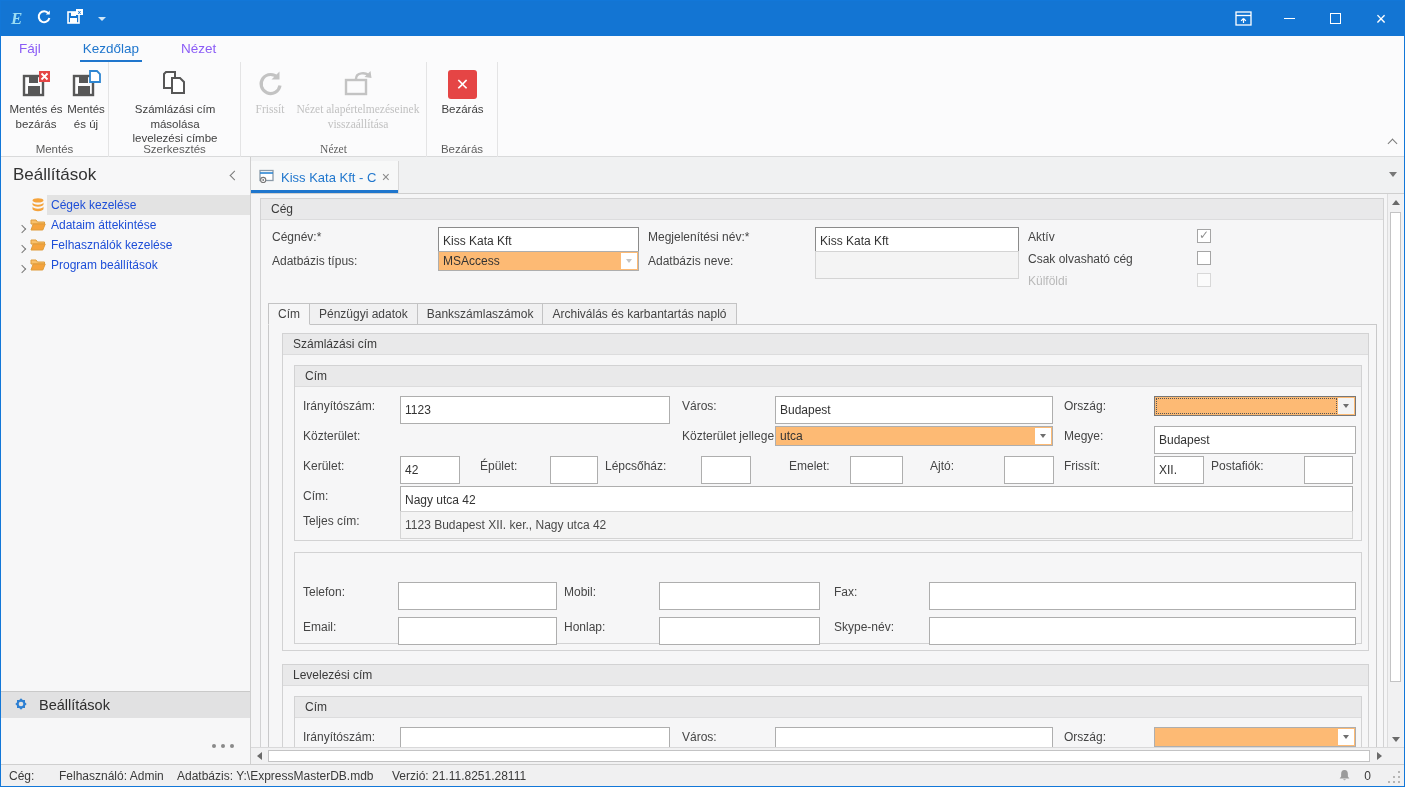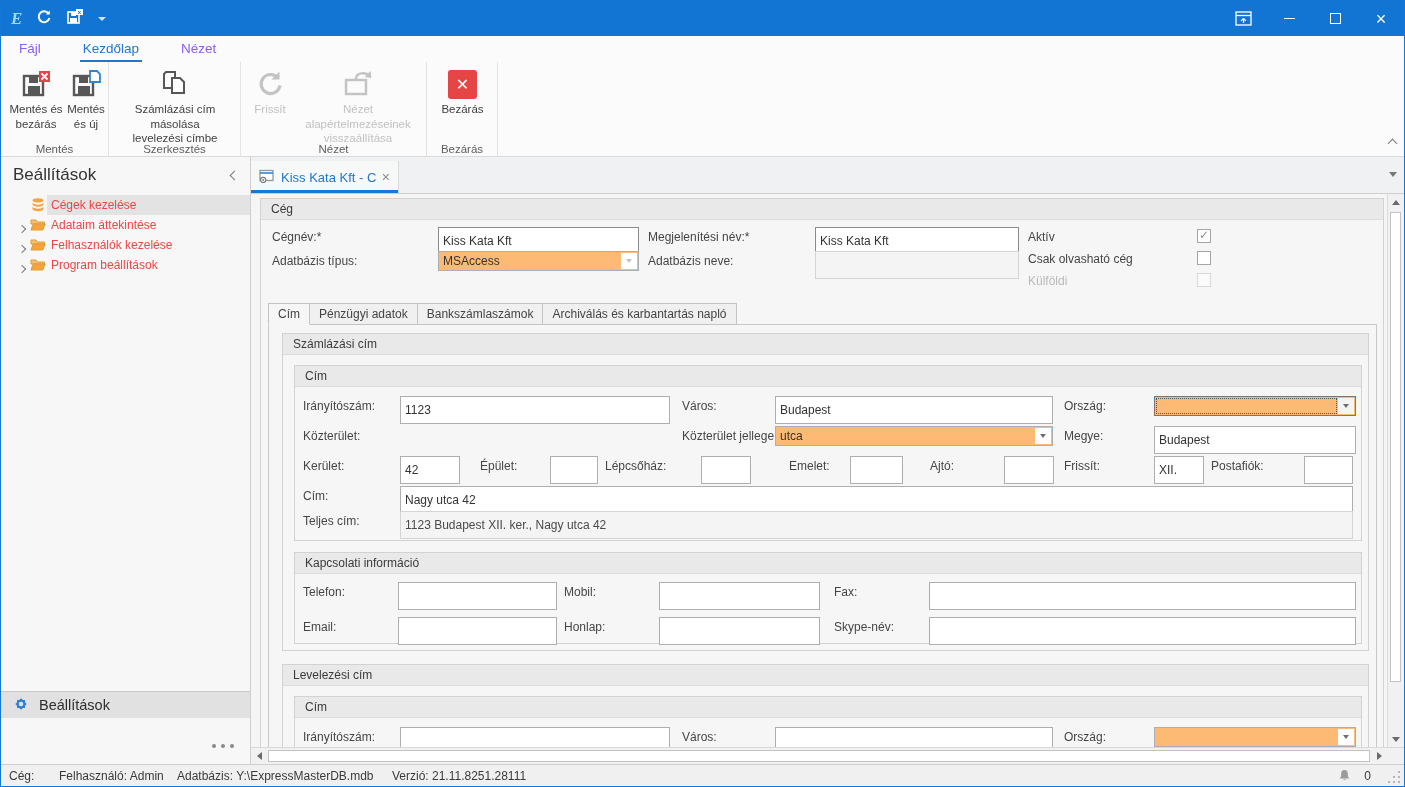--- a/index.html
+++ b/index.html
@@ -41,21 +41,21 @@
   
   .main { display:flex; height:607px; }
   .sidebar { position:relative; width:250px; background:#f7f7f8; border-right:1px solid #cfcfcf; }
   .side-header { height:36px; display:flex; align-items:center; padding:0 12px; }
   .side-header .shtext { font-size:17px; color:#333; flex:1; }
   .tree { margin-top:2px; }
   .tree-item { position:relative; height:20px; }
   .tree-sel { position:absolute; left:46px; right:0; top:0; bottom:0; background:#e3e3e3; }
   .tree-chev { position:absolute; left:18px; top:6px; }
   .tree-ico { position:absolute; left:29px; top:2px; }
-  .tree-label { position:absolute; left:50px; top:3px; font-size:12px; color:#ef4444; }
+  .tree-label { position:absolute; left:50px; top:3px; font-size:12px; color:#1d4ed8; }
   .side-footer { position:absolute; left:0; right:0; bottom:46px; height:27px; background:#e1e1e2; border-top:1px solid #c9c9c9; display:flex; align-items:center; padding-left:12px; gap:10px; }
   .side-footer .sftext { font-size:14.5px; color:#2e2e2e; }
   .side-overflow { position:absolute; right:16px; bottom:16px; display:flex; gap:5px; }
   .side-overflow i { width:4px; height:4px; border-radius:50%; background:#8a8a8a; }
   
   .doc { flex:1; display:flex; flex-direction:column; background:#f5f5f6; min-width:0; }
   .doc-tabs { position:relative; height:37px; background:#f0f1f2; border-bottom:1px solid #cfcfcf; }
   .doc-tab { position:absolute; left:0; top:4px; bottom:0; width:148px; background:#f7f8f8; border-right:1px solid #d8d8d8; display:flex; align-items:center; gap:6px; padding:0 8px; }
   .doc-tab::after { content:""; position:absolute; left:0; right:0; bottom:0; height:3px; background:#1f76cd; }
   .doc-tab .dtlabel { color:#1f76cd; font-size:13px; white-space:nowrap; overflow:hidden; flex:1; }
@@ -188,21 +188,21 @@
           <svg width="28" height="30" viewBox="0 0 28 30">
               <path d="M5 3 h9 v16 h-11 v-14 z" fill="#fff" stroke="#575757" stroke-width="2"></path>
               <path d="M11 9 h8 l4 4 v11 h-12 z" fill="#fff" stroke="#575757" stroke-width="2"></path>
             </svg>
         </span>
         <span class="rlabel"><span>Számlázási cím másolása</span><br><span>levelezési címbe</span></span>
       </div>
       <div class="rgroup-label">Szerkesztés</div>
     </div>
 
-    <div class="rgroup" style="width:186px;">
+    <div class="rgroup" style="width:186px;font-family:Liberation Serif, serif;">
       <div class="rbtn disabled" style="left:6px; width:46px;">
         <span class="ricon">
           <svg width="30" height="30" viewBox="0 0 30 30">
               <path d="M23 9 A9.5 9.5 0 1 0 25 16.5" fill="none" stroke="#c3c3c3" stroke-width="3.2"></path>
               <path d="M24.5 2.5 v8 h-8 z" fill="#c3c3c3"></path>
             </svg>
         </span>
         <span class="rlabel">Frissít</span>
       </div>
       <div class="rbtn disabled" style="left:52px; width:130px;">
@@ -397,21 +397,20 @@
                   <input class="txt" style="left: 1009px; top: 90px; width: 49px;" value="">
 
                   <span class="lbl" style="left:8px; top:123px;">Cím:</span>
                   <input class="txt" style="left: 105px; top: 120px; width: 953px;" value="Nagy utca 42">
 
                   <span class="lbl" style="left:8px; top:148px;">Teljes cím:</span>
                   <input class="txt dis" style="left: 105px; top: 145px; width: 953px;" value="1123 Budapest XII. ker., Nagy utca 42">
                 </div>
 
                 <div class="grp" style="left:11px; top:218px; width:1068px; height:92px;">
-                  <div class="grp-h">Kapcsolati információ</div>
                   <span class="lbl" style="left:8px; top:32px;">Telefon:</span>
                   <input class="txt" style="left: 103px; top: 29px; width: 159px;" value="">
                   <span class="lbl" style="left:269px; top:32px;">Mobil:</span>
                   <input class="txt" style="left: 364px; top: 29px; width: 161px;" value="">
                   <span class="lbl" style="left:539px; top:32px;">Fax:</span>
                   <input class="txt" style="left: 634px; top: 29px; width: 427px;" value="">
                   <span class="lbl" style="left:8px; top:67px;">Email:</span>
                   <input class="txt" style="left: 103px; top: 64px; width: 159px;" value="">
                   <span class="lbl" style="left:269px; top:67px;">Honlap:</span>
                   <input class="txt" style="left: 364px; top: 64px; width: 161px;" value="">

